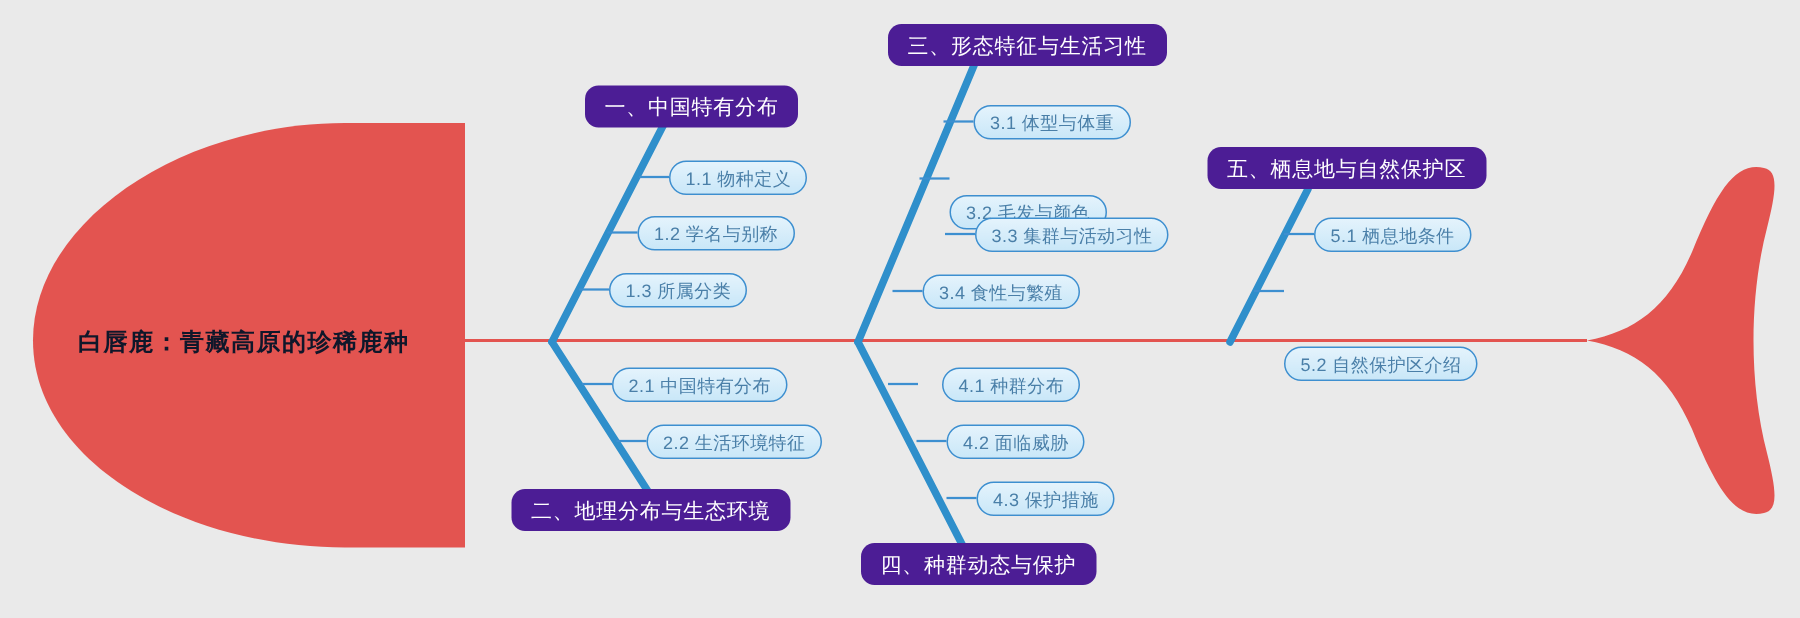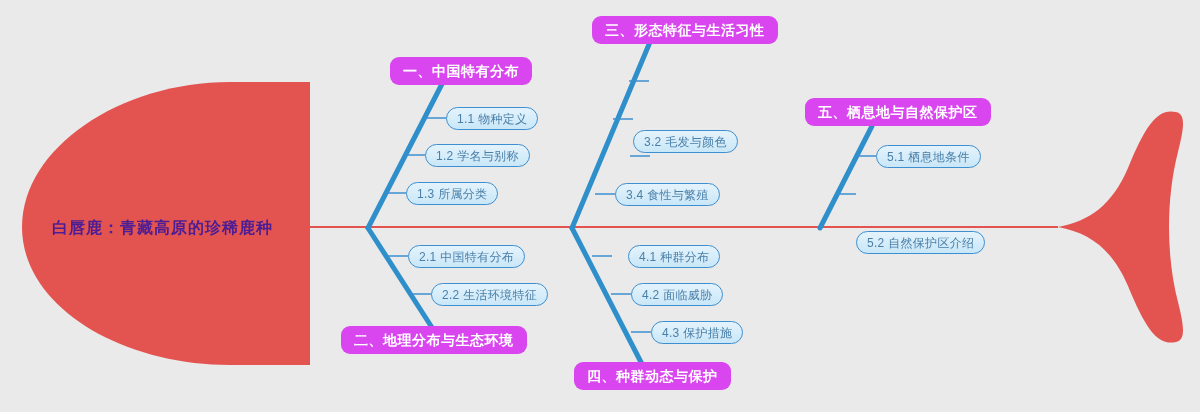--- a/index.html
+++ b/index.html
@@ -26,44 +26,44 @@
     position: absolute;
     box-sizing: border-box;
     display: flex;
     align-items: center;
     justify-content: center;
     white-space: nowrap;
     line-height: 1;
   }
   
   .node-l1 {
-    background: #d946ef;
+    background: #4c1d95;
     color: #ffffff;
-    font-weight: bold;
+    font-weight: normal;
     font-size: 14px;
     border-radius: 9px;
     height: 28px;
     padding: 0 13px;
     letter-spacing: 0.5px;
   }
   
   .node-l2 {
     background: linear-gradient(180deg, #e4f3fc 0%, #c9e7f8 100%);
     color: #4a7fa8;
     font-size: 12px;
     border: 1.5px solid #3d8fd0;
     border-radius: 12px;
     height: 23px;
     padding: 0 10px;
     letter-spacing: 0.3px;
   }
   
   .head-title {
     position: absolute;
-    color: #4c1d95;
+    color: #0f172a;
     font-size: 16px;
     font-weight: bold;
     white-space: nowrap;
     letter-spacing: 1px;
   }
 </style>
 </head>
 <body>
 
 <div id="canvas">
@@ -124,21 +124,23 @@
   <div class="node node-l1" style="left:390px; top:57px;">一、中国特有分布</div>
   <div class="node node-l2" style="left:446px; top:107px;">1.1 物种定义</div>
   <div class="node node-l2" style="left:425px; top:144px;">1.2 学名与别称</div>
   <div class="node node-l2" style="left:406px; top:182px;">1.3 所属分类</div>
 
   <div class="node node-l1" style="left:341px; top:326px;">二、地理分布与生态环境</div>
   <div class="node node-l2" style="left:408px; top:245px;">2.1 中国特有分布</div>
   <div class="node node-l2" style="left:431px; top:283px;">2.2 生活环境特征</div>
 
   <div class="node node-l1" style="left:592px; top:16px;">三、形态特征与生活习性</div>
+  <div class="node node-l2" style="left:649px; top:70px;">3.1 体型与体重</div>
   <div class="node node-l2" style="left:633px; top:108px;margin-top:22px;">3.2 毛发与颜色</div>
+  <div class="node node-l2" style="left:650px; top:145px;">3.3 集群与活动习性</div>
   <div class="node node-l2" style="left:615px; top:183px;">3.4 食性与繁殖</div>
 
   <div class="node node-l1" style="left:574px; top:362px;text-align:right;">四、种群动态与保护</div>
   <div class="node node-l2" style="left:628px; top:245px;">4.1 种群分布</div>
   <div class="node node-l2" style="left:631px; top:283px;">4.2 面临威胁</div>
   <div class="node node-l2" style="left:651px; top:321px;">4.3 保护措施</div>
 
   <div class="node node-l1" style="left:805px; top:98px;">五、栖息地与自然保护区</div>
   <div class="node node-l2" style="left:876px; top:145px;">5.1 栖息地条件</div>
   <div class="node node-l2" style="left:856px; top:183px;margin-top:48px;">5.2 自然保护区介绍</div>

